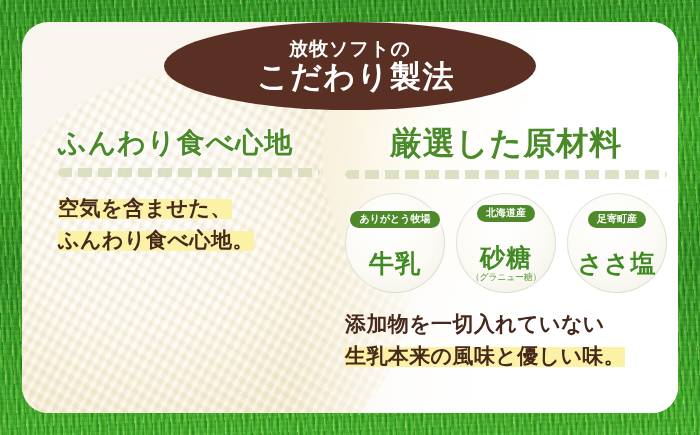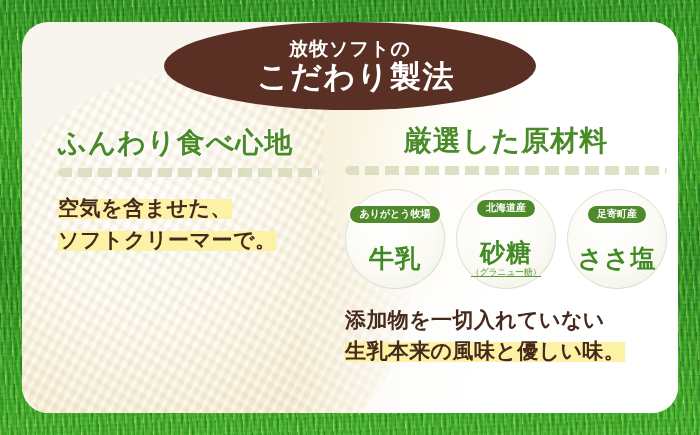--- a/index.html
+++ b/index.html
@@ -146,21 +146,21 @@
 
   .sec-head {
     color: #4a8b28;
     font-weight: bold;
     line-height: 1.1;
     text-shadow:
       0 0 4px #ffffff, 0 0 7px #ffffff,
       1px 1px 0 rgba(255,255,255,0.9), -1px -1px 0 rgba(255,255,255,0.9);
   }
   .sec-head.left  { font-size: 28px; letter-spacing: 1px; }
-  .sec-head.right { font-size: 28px; letter-spacing: 1px; text-align: center; }
+  .sec-head.right { font-size: 32px; letter-spacing: 1px; text-align: center; }
 
   .dash-rule {
     height: 9px;
     margin-top: 9px;
     background-image:
       repeating-linear-gradient(to right,
         #d7ddbc 0px, #d7ddbc 14px,
         rgba(255,255,255,0) 14px, rgba(255,255,255,0) 20px);
     border-radius: 5px;
     -webkit-mask-image: repeating-linear-gradient(to right,
@@ -221,21 +221,20 @@
     font-weight: bold;
     line-height: 1;
     letter-spacing: 1px;
   }
   .ing .sub {
     color: #5b9a3a;
     font-size: 9px;
     line-height: 1;
     margin-top: 3px;
     letter-spacing: -.3px;
-    text-decoration: underline;
   }
 
   .right-copy {
     margin-top: 16px;
     color: #46281c;
     font-size: 21px;
     font-weight: bold;
     line-height: 1.5;
     letter-spacing: .4px;
     text-align: left;
@@ -261,21 +260,21 @@
   <div class="oval">
     <div class="line1">放牧ソフトの</div>
     <div class="line2">こだわり製法</div>
   </div>
 
   <div class="col-left">
     <div class="sec-head left">ふんわり食べ心地</div>
     <div class="dash-rule"></div>
     <div class="body-copy">
       <span class="ln"><span class="hl">空気を含ませた、</span></span>
-      <span class="ln"><span class="hl">ソフトクリーマーで。</span></span>
+      <span class="ln"><span class="hl">ふんわり食べ心地。</span></span>
     </div>
   </div>
 
   <div class="col-right">
     <div class="sec-head right">厳選した原材料</div>
     <div class="dash-rule"></div>
 
     <div class="circles">
 
       <div class="ing">

